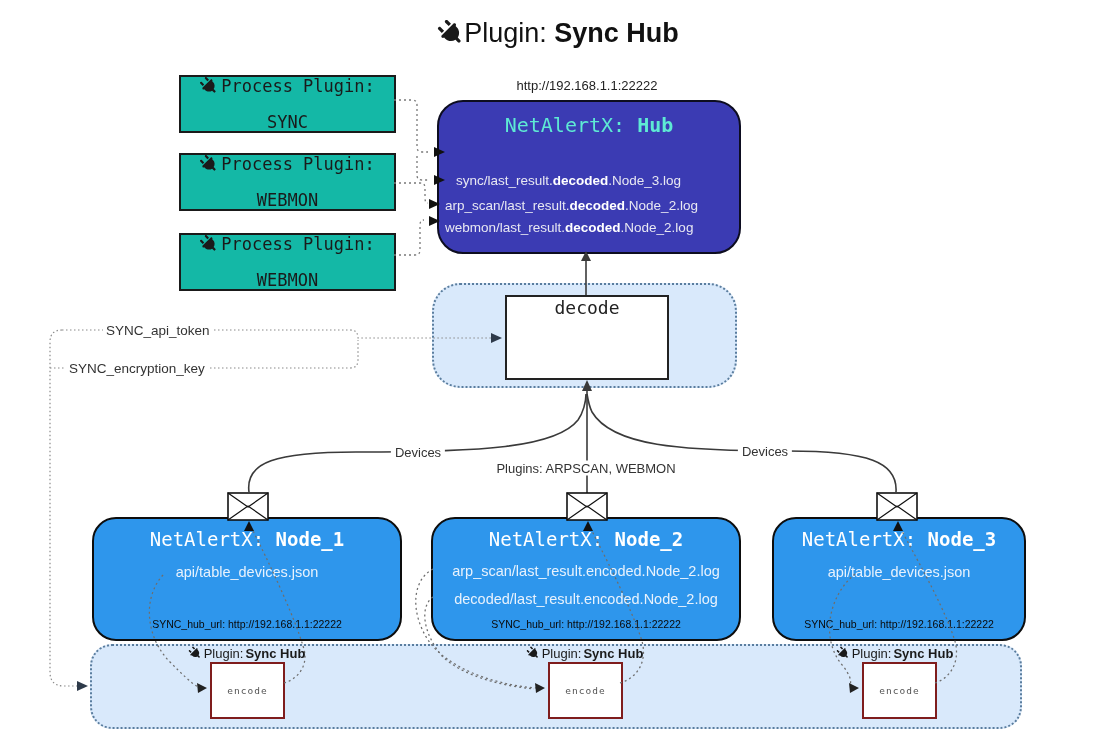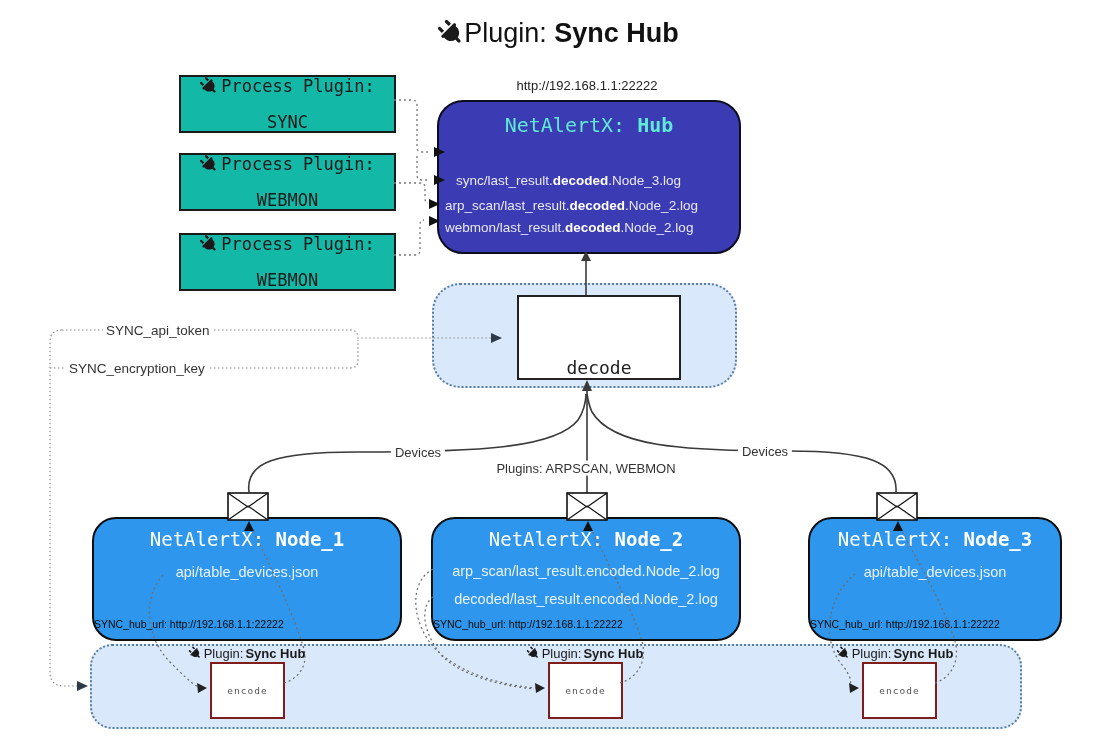--- a/index.html
+++ b/index.html
@@ -29,37 +29,37 @@
        border:2px solid #0d0d20;border-radius:26px;z-index:1;}
   .hub-title{position:absolute;left:0;right:0;top:11px;text-align:center;color:#5eead4;
        font-family:"DejaVu Sans Mono","Liberation Mono",monospace;font-size:20px;}
   .hub-title b{font-weight:700;}
   .hub-line{position:absolute;font-size:13.5px;color:#e8e8f2;white-space:nowrap;}
   .hub-line b{color:#fff;font-weight:700;}
 
   
   .decode-band{left:432px;top:283px;width:301px;height:101px;background:var(--band-bg);
        border:2px dotted var(--band-border);border-radius:28px;z-index:1;}
-  .decode-box{left:517px;top:295px;width:160px;height:81px;background:#fff;border:2px solid #222;
-       display:flex;align-items:flex-end;justify-content:center;z-index:2;
+  .decode-box{left:505px;top:295px;width:160px;height:81px;background:#fff;border:2px solid #222;
+       display:flex;align-items:flex-start;justify-content:center;z-index:2;
        font-family:"DejaVu Sans Mono","Liberation Mono",monospace;font-size:18px;color:#222;}
 
   
   .line-label{transform:translate(-50%,-50%);background:#fff;padding:0 4px;font-size:13px;color:#333;
        white-space:nowrap;z-index:6;}
   .key-label{transform:translate(0,-50%);background:#fff;padding:0 3px;font-size:13.5px;color:#333;
        white-space:nowrap;z-index:6;}
 
   
   .node{top:517px;height:120px;background:var(--node-bg);border:2px solid #0d0d0d;border-radius:24px;z-index:1;}
   .node-title{position:absolute;left:0;right:0;top:9px;text-align:center;color:#fff;
        font-family:"DejaVu Sans Mono","Liberation Mono",monospace;font-size:19px;white-space:nowrap;}
   .node-title b{font-weight:700;}
   .node-line{position:absolute;left:0;right:0;text-align:center;font-size:14.5px;color:#e8f2fd;white-space:nowrap;}
-  .node-url{position:absolute;left:0;right:0;top:99px;text-align:left;font-size:10.5px;color:#0a0a0a;}
+  .node-url{position:absolute;left:0;right:0;top:99px;text-align:center;font-size:10.5px;color:#0a0a0a;}
 
   
   .bottom-band{left:90px;top:644px;width:928px;height:81px;background:var(--band-bg);
        border:2px dotted var(--band-border);border-radius:22px;z-index:1;}
   .encode-box{top:662px;width:71px;height:53px;background:#fff;border:2px solid #7f1d1d;z-index:2;
        display:flex;align-items:center;justify-content:center;
        font-family:"DejaVu Sans Mono","Liberation Mono",monospace;font-size:9.5px;letter-spacing:1px;color:#555;}
   .enc-label{transform:translate(-50%,-50%);font-size:13px;color:#1a1a1a;white-space:nowrap;z-index:6;
        display:flex;align-items:center;gap:2px;}
   .enc-label b{font-weight:700;}
@@ -133,21 +133,21 @@
     <div class="node-title"><span>NetAlertX: </span><b>Node_1</b></div>
     <div class="node-line" style="top:45px">api/table_devices.json</div>
     <div class="node-url">SYNC_hub_url: http://192.168.1.1:22222</div>
   </div>
   <div class="abs node" style="left:431px;width:306px">
     <div class="node-title"><span>NetAlertX: </span><b>Node_2</b></div>
     <div class="node-line" style="top:44px">arp_scan/last_result.encoded.Node_2.log</div>
     <div class="node-line" style="top:72px">decoded/last_result.encoded.Node_2.log</div>
     <div class="node-url">SYNC_hub_url: http://192.168.1.1:22222</div>
   </div>
-  <div class="abs node" style="left:808px;width:250px">
+  <div class="abs node" style="left:772px;width:250px">
     <div class="node-title"><span>NetAlertX: </span><b>Node_3</b></div>
     <div class="node-line" style="top:45px">api/table_devices.json</div>
     <div class="node-url">SYNC_hub_url: http://192.168.1.1:22222</div>
   </div>
 
   <div class="abs bottom-band"></div>
   <div class="abs enc-label" style="left:247px;top:653px">
     <svg class="plug" width="13" height="13" viewBox="0 0 384 512">
         <use href="#plug-shape"></use>
       </svg>

